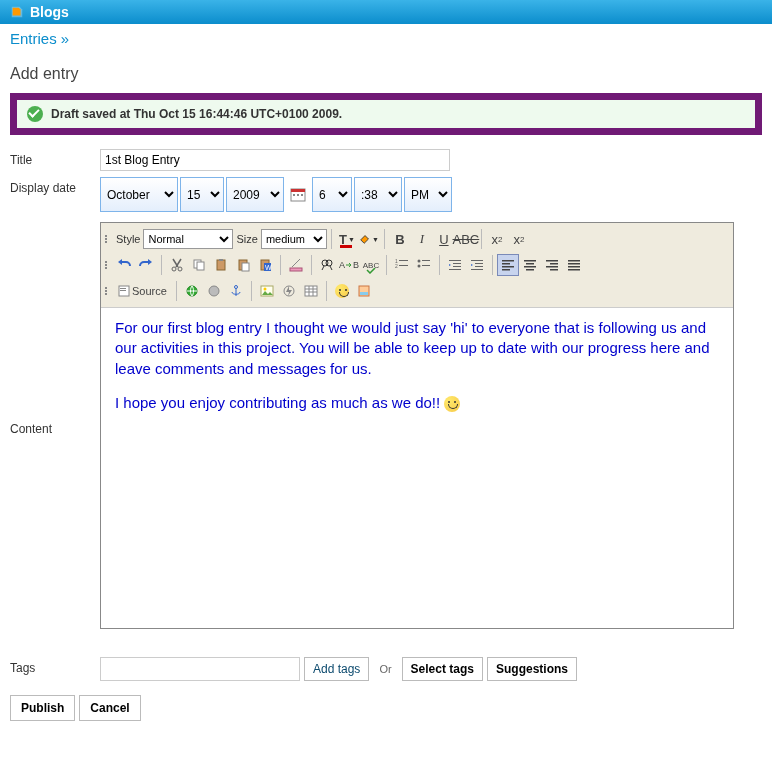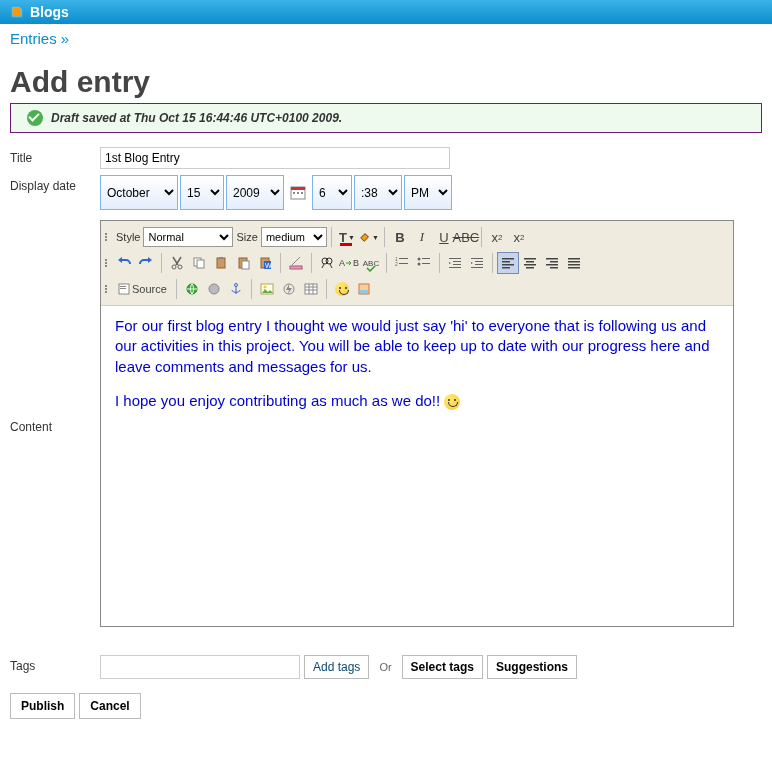--- a/index.html
+++ b/index.html
@@ -2,22 +2,22 @@
 <html><head>
 <meta charset="utf-8">
 <style>
   * { box-sizing: border-box; margin: 0; padding: 0; }
   body { font-family: Arial, sans-serif; font-size: 12px; color: #333; background: #fff; width: 772px; }
   .header-bar { background: linear-gradient(#3ab3e8, #0b8dcc); color: #fff; padding: 4px 10px; font-weight: bold; font-size: 14px; display:flex; align-items:center; gap:6px; }
   .header-bar svg { width:14px; height:14px; }
   .content-wrap { padding: 6px 10px 10px 10px; }
   .breadcrumb { color: #0b8dcc; font-size: 15px; margin-bottom: 18px; }
   .breadcrumb a { color: #0b8dcc; text-decoration: none; }
-  h1.page-title { font-size: 30px; font-weight: bold; color: #444; margin-bottom: 4px; }
-  .alert-success { background: #eefaee; border: 1px solid #701a75; padding: 6px 16px; display:flex; align-items:center; gap:8px; margin-bottom: 14px; font-weight:bold; color:#333;font-style:italic; }
+  h1.page-title { font-size: 16px; font-weight: normal; color: #444; margin-bottom: 10px; }
+  .alert-success { background: #eefaee; border: 7px solid #701a75; padding: 6px 10px; display:flex; align-items:center; gap:8px; margin-bottom: 14px; font-weight:bold; color:#333; }
   .alert-success .check { width:16px; height:16px; background:#4caf50; border-radius:50%; position:relative; flex-shrink:0; }
   .alert-success .check::after { content:''; position:absolute; left:4px; top:1px; width:4px; height:8px; border:solid #fff; border-width:0 2px 2px 0; transform:rotate(45deg); }
   .form-row { display:flex; align-items:flex-start; margin-bottom:6px; }
   .form-label { width:90px; padding-top:4px; color:#333; }
   .form-field { flex:1; }
   input[type=text].title-input { width:350px; height:22px; border:1px solid #ccc; padding:2px 4px; font-size:12px; }
   select.date-sel { height:35px; border:1px solid #7eb4ea; background:linear-gradient(#fff,#e4eefc); font-size:12px; padding:1px 2px; }
   .date-row { display:flex; align-items:center; gap:2px; }
   .cal-icon { width:16px; height:16px; display:inline-flex; align-items:center; justify-content:center; margin:0 4px; }
   .editor-shell { border:1px solid #888; width:634px; }

